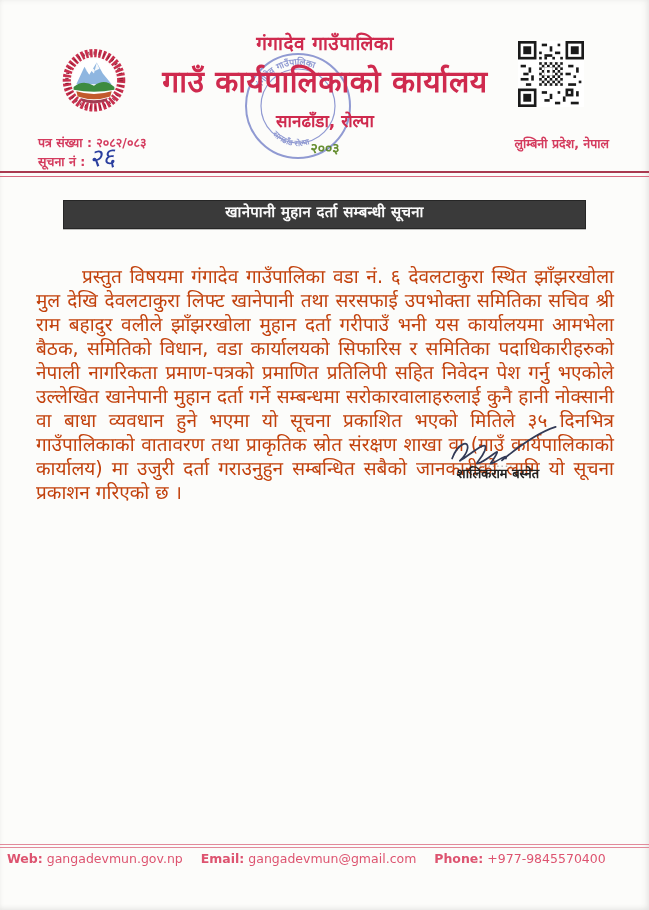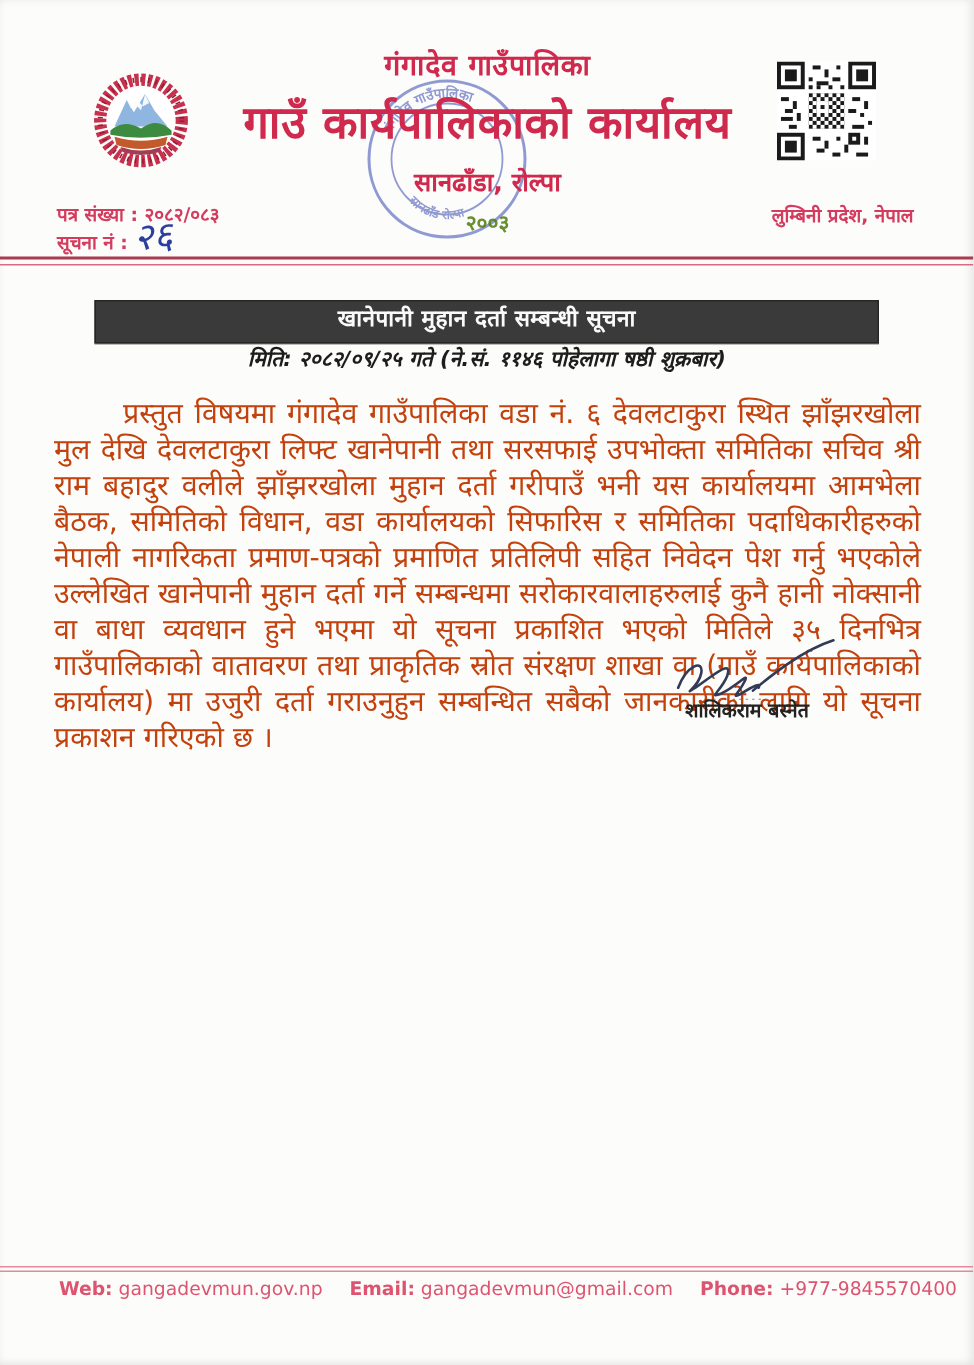--- a/index.html
+++ b/index.html
@@ -55,21 +55,21 @@
   .sig-block{position:absolute;left:408px;top:424px;width:180px;text-align:center;}
   .sig-scrawl{width:130px;height:46px;margin:0 auto -6px 28px;display:block;}
   .sig-name{font-size:13px;font-weight:700;color:#222;}
   .sig-title{font-size:14.5px;font-weight:800;color:#3d6bc2;margin-top:1px;letter-spacing:.3px;}
   
   .footer-rule{
     position:absolute;left:0;top:844px;width:649px;height:2px;
     border-top:1px solid #e28a9b;border-bottom:1px solid #e28a9b;
   }
   .footer{
-    position:absolute;left:0;top:851px;width:645px;text-align:right;
+    position:absolute;left:0;top:851px;width:645px;text-align:left;
     font-size:12.5px;color:#dd5470;
   }
   .footer b{font-weight:800;}
   .footer .seg{margin:0 7px;white-space:nowrap;}
 </style>
 </head>
 <body>
 
 <div class="page">
 
@@ -179,21 +179,20 @@
     </div>
   </div>
   <div class="meta-right">लुम्बिनी प्रदेश, नेपाल</div>
 
   <div class="rule-double"></div>
 
   <div class="banner">
     <span>खानेपानी मुहान दर्ता सम्बन्धी सूचना</span>
   </div>
 
-  <div class="date-line">मिति: २०८२/०९/२५ गते (ने.सं. ११४६ पोहेलागा षष्ठी शुक्रबार)</div>
 
   <div class="body-text">प्रस्तुत विषयमा गंगादेव गाउँपालिका वडा नं. ६ देवलटाकुरा स्थित झाँझरखोला मुल देखि देवलटाकुरा लिफ्ट खानेपानी तथा सरसफाई उपभोक्ता समितिका सचिव श्री राम बहादुर वलीले झाँझरखोला मुहान दर्ता गरीपाउँ भनी यस कार्यालयमा आमभेला बैठक, समितिको विधान, वडा कार्यालयको सिफारिस र समितिका पदाधिकारीहरुको नेपाली नागरिकता प्रमाण-पत्रको प्रमाणित प्रतिलिपी सहित निवेदन पेश गर्नु भएकोले उल्लेखित खानेपानी मुहान दर्ता गर्ने सम्बन्धमा सरोकारवालाहरुलाई कुनै हानी नोक्सानी वा बाधा व्यवधान हुने भएमा यो सूचना प्रकाशित भएको मितिले ३५ दिनभित्र गाउँपालिकाको वातावरण तथा प्राकृतिक स्रोत संरक्षण शाखा वा (गाउँ कार्यपालिकाको कार्यालय) मा उजुरी दर्ता गराउनुहुन सम्बन्धित सबैको जानकारीको लागि यो सूचना प्रकाशन गरिएको छ ।</div>
 
   <div class="sig-block">
     <svg class="sig-scrawl" viewBox="0 0 130 48" aria-hidden="true">
       <path d="M14,36 C20,20 32,16 30,26 C28,36 16,42 26,36 C40,26 52,16 48,28 C44,38 34,44 44,40 C56,34 64,24 60,32 C56,40 50,44 58,40 C66,35 72,32 70,36 M66,38 C78,28 100,10 122,3" fill="none" stroke="#323a56" stroke-width="1.8" stroke-linecap="round"></path>
       <path d="M34,44 h44" fill="none" stroke="#777" stroke-width="0.8" stroke-dasharray="1.5 3"></path>
     </svg>
     <div class="sig-name">शालिकराम बस्नेत</div>
   </div>

